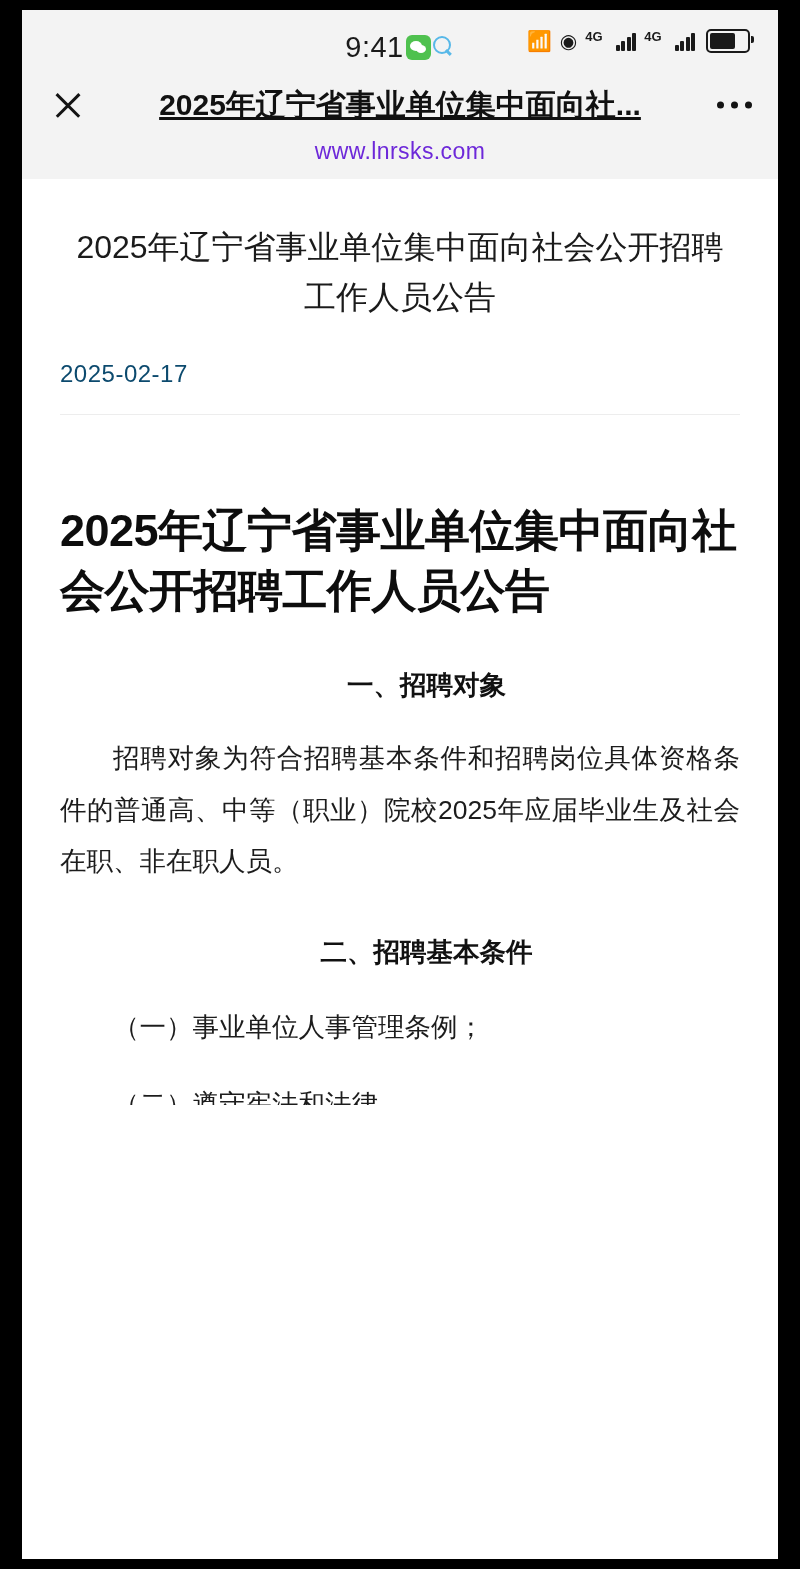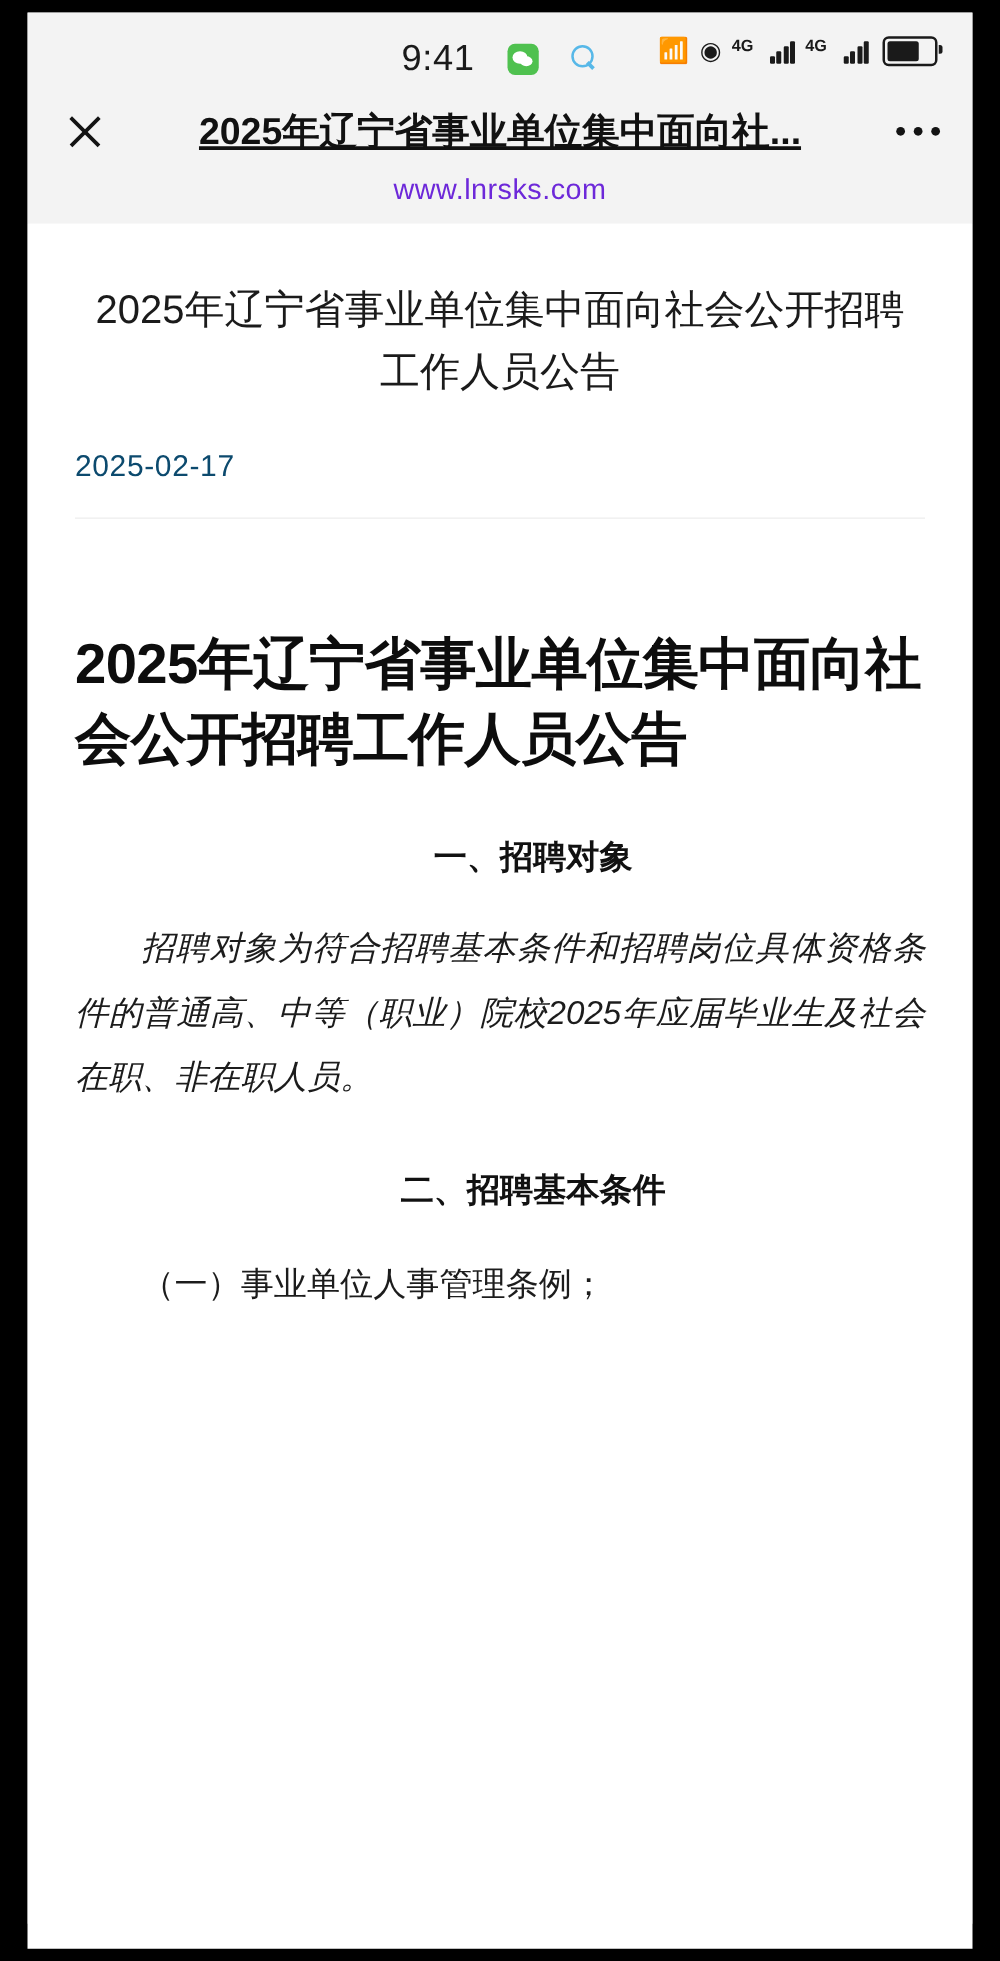--- a/index.html
+++ b/index.html
@@ -27,21 +27,21 @@
     height: 62px;
     background: #f3f3f3;
     display: flex;
     align-items: center;
     justify-content: center;
     position: relative;
   }
   .status-center {
     display: flex;
     align-items: center;
-    gap: 26px;
+    gap: 2px;
     margin-top: 12px;
   }
   .status-time {
     font-size: 29px;
     color: #1a1a1a;
     font-weight: 500;
     letter-spacing: 0.5px;
   }
   .wechat-badge {
     width: 25px;
@@ -261,21 +261,20 @@
     text-indent: 2em;
     text-align: center;
   }
   .para-tight {
     font-size: 26.5px;
     line-height: 1.95;
     color: #1c1c1c;
     margin-top: 30px;
     text-align: justify;
     text-indent: 2em;
-    font-style: italic;
   }
   .item {
     font-size: 26.5px;
     line-height: 1.9;
     color: #1c1c1c;
     margin-top: 32px;
     text-indent: 2em;
   }
   .clip-last {
     margin-top: 22px;
@@ -341,15 +340,16 @@
     <div class="divider"></div>
 
     <h1 class="art-head">2025年辽宁省事业单位集中面向社会公开招聘工作人员公告</h1>
 
 
     <h2 class="sec-head">一、招聘对象</h2>
     <p class="para-tight">招聘对象为符合招聘基本条件和招聘岗位具体资格条件的普通高、中等（职业）院校2025年应届毕业生及社会在职、非在职人员。</p>
 
     <h2 class="sec-head">二、招聘基本条件</h2>
     <p class="item">（一）事业单位人事管理条例；</p>
+    <p class="item clip-last">（二）遵守宪法和法律，</p>
   </div>
 
 </div>
 
 </body></html>

